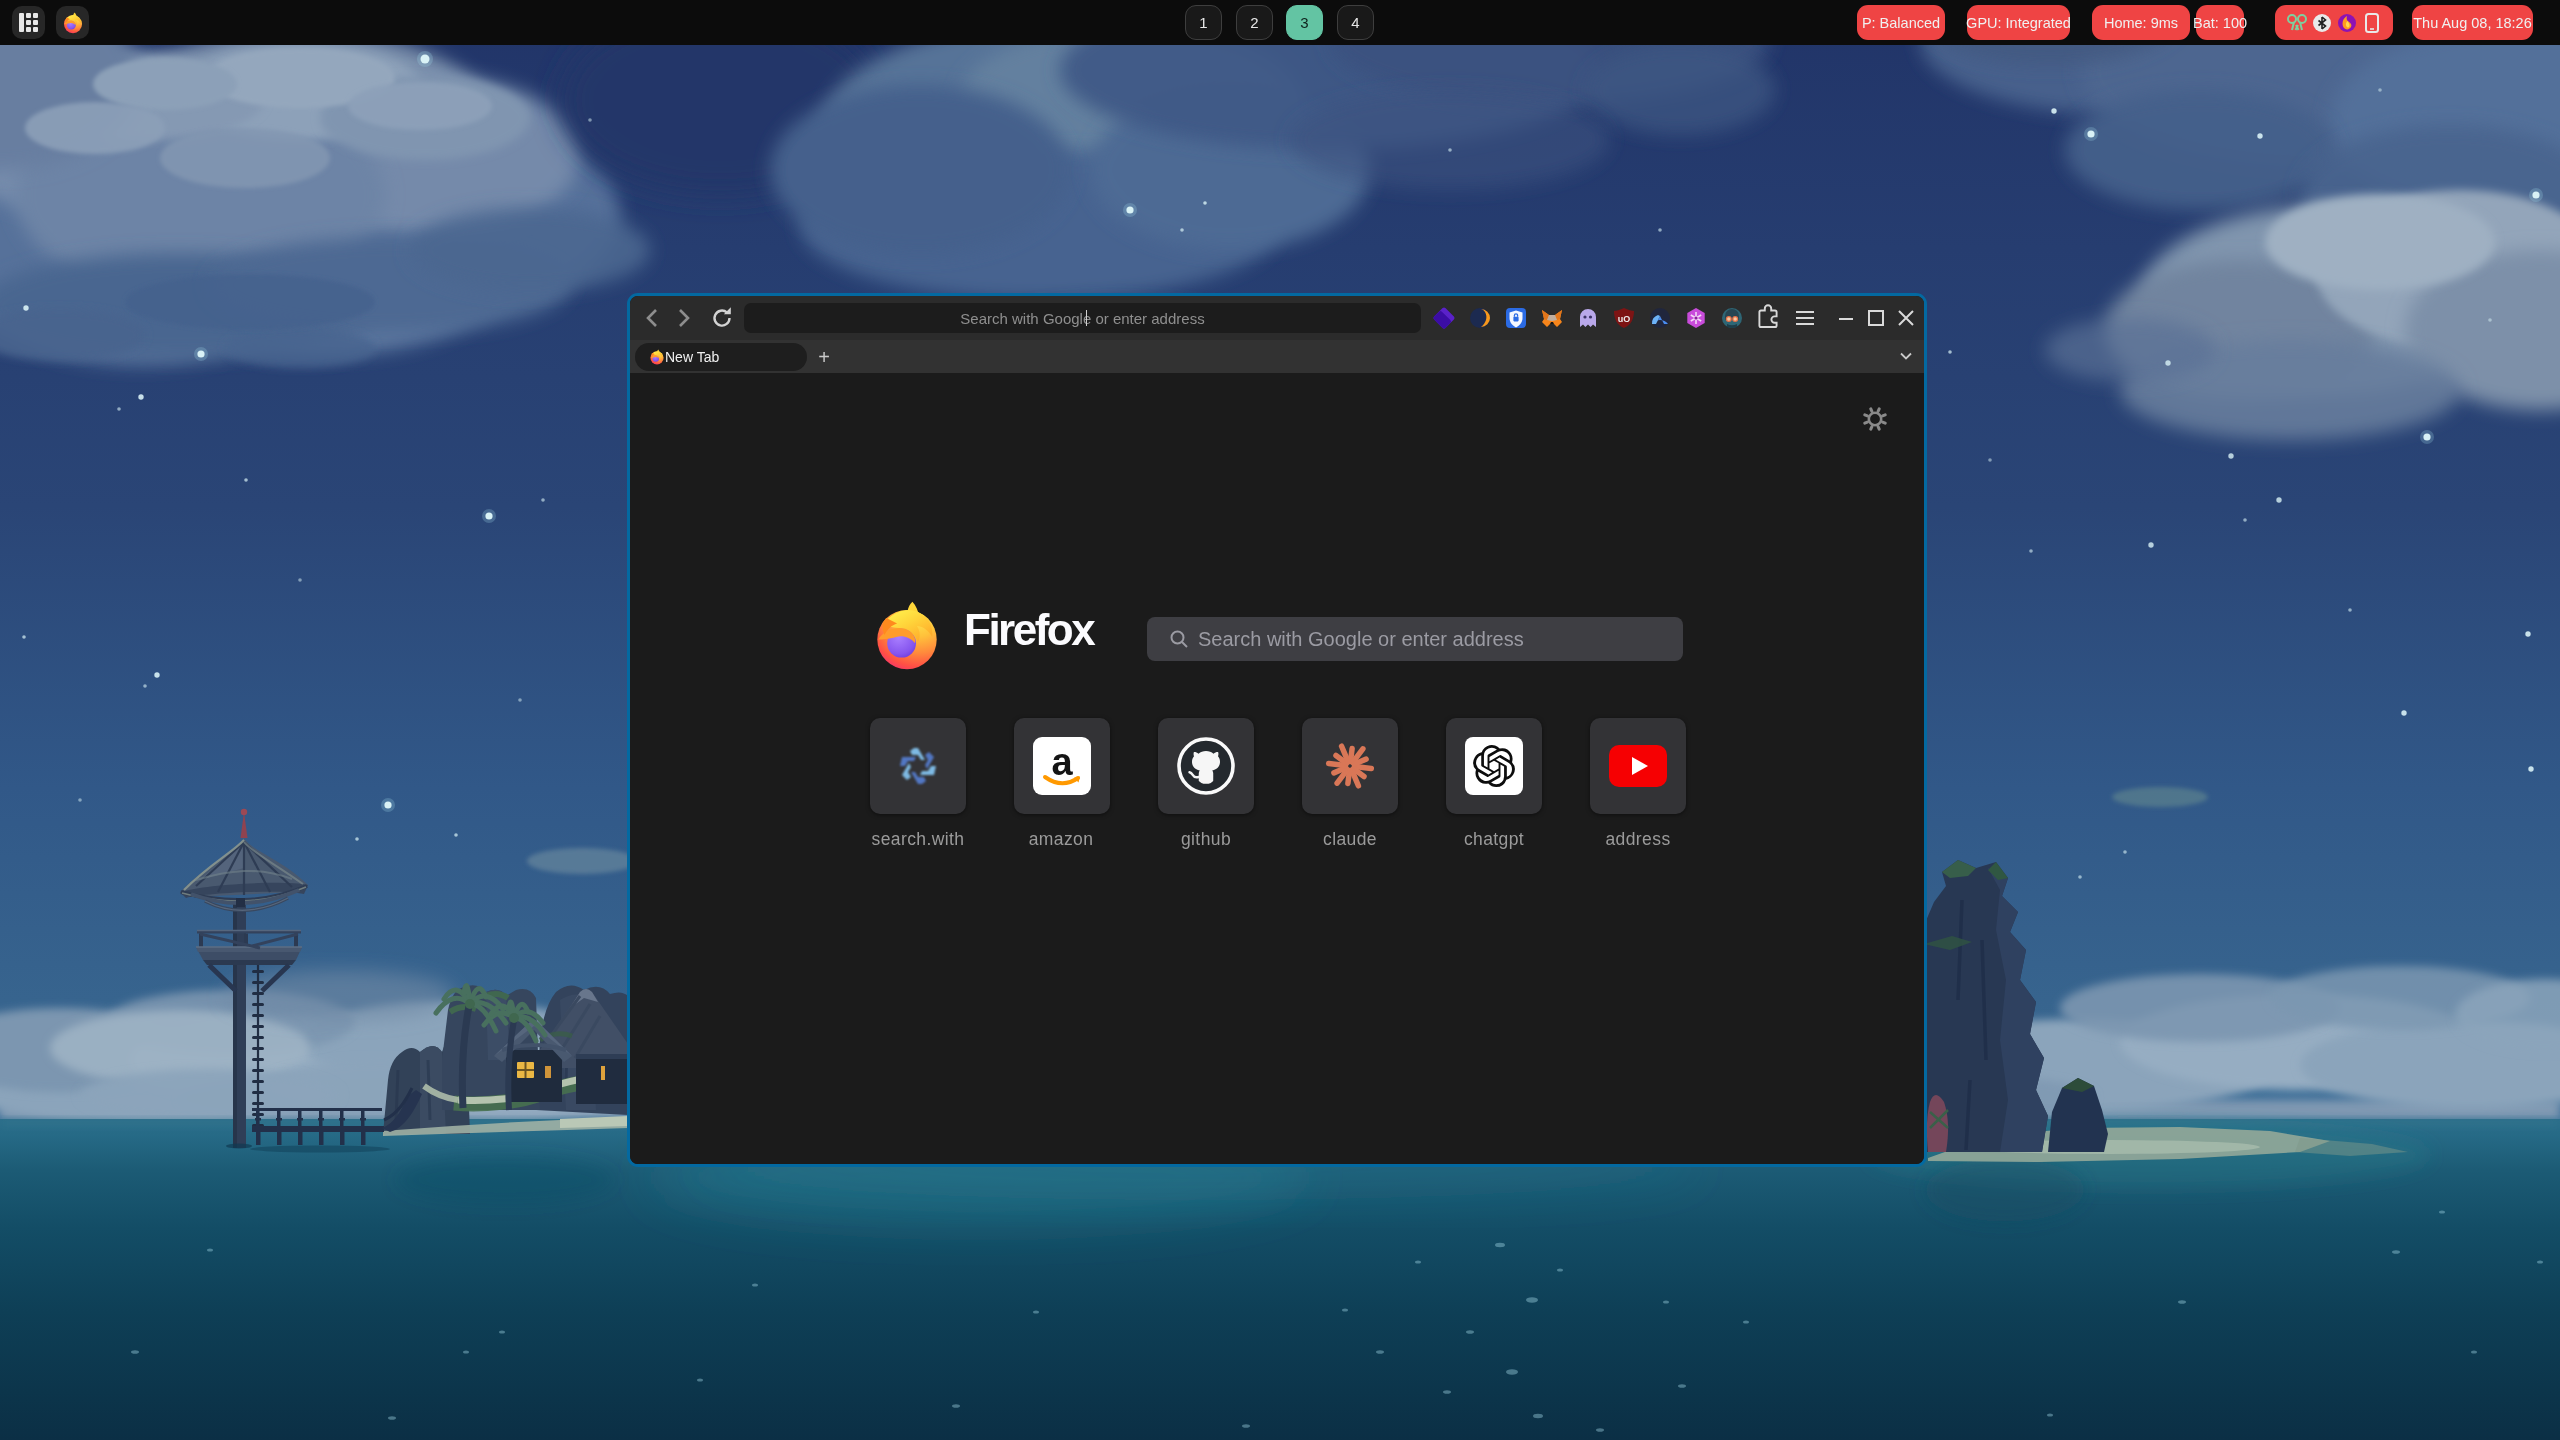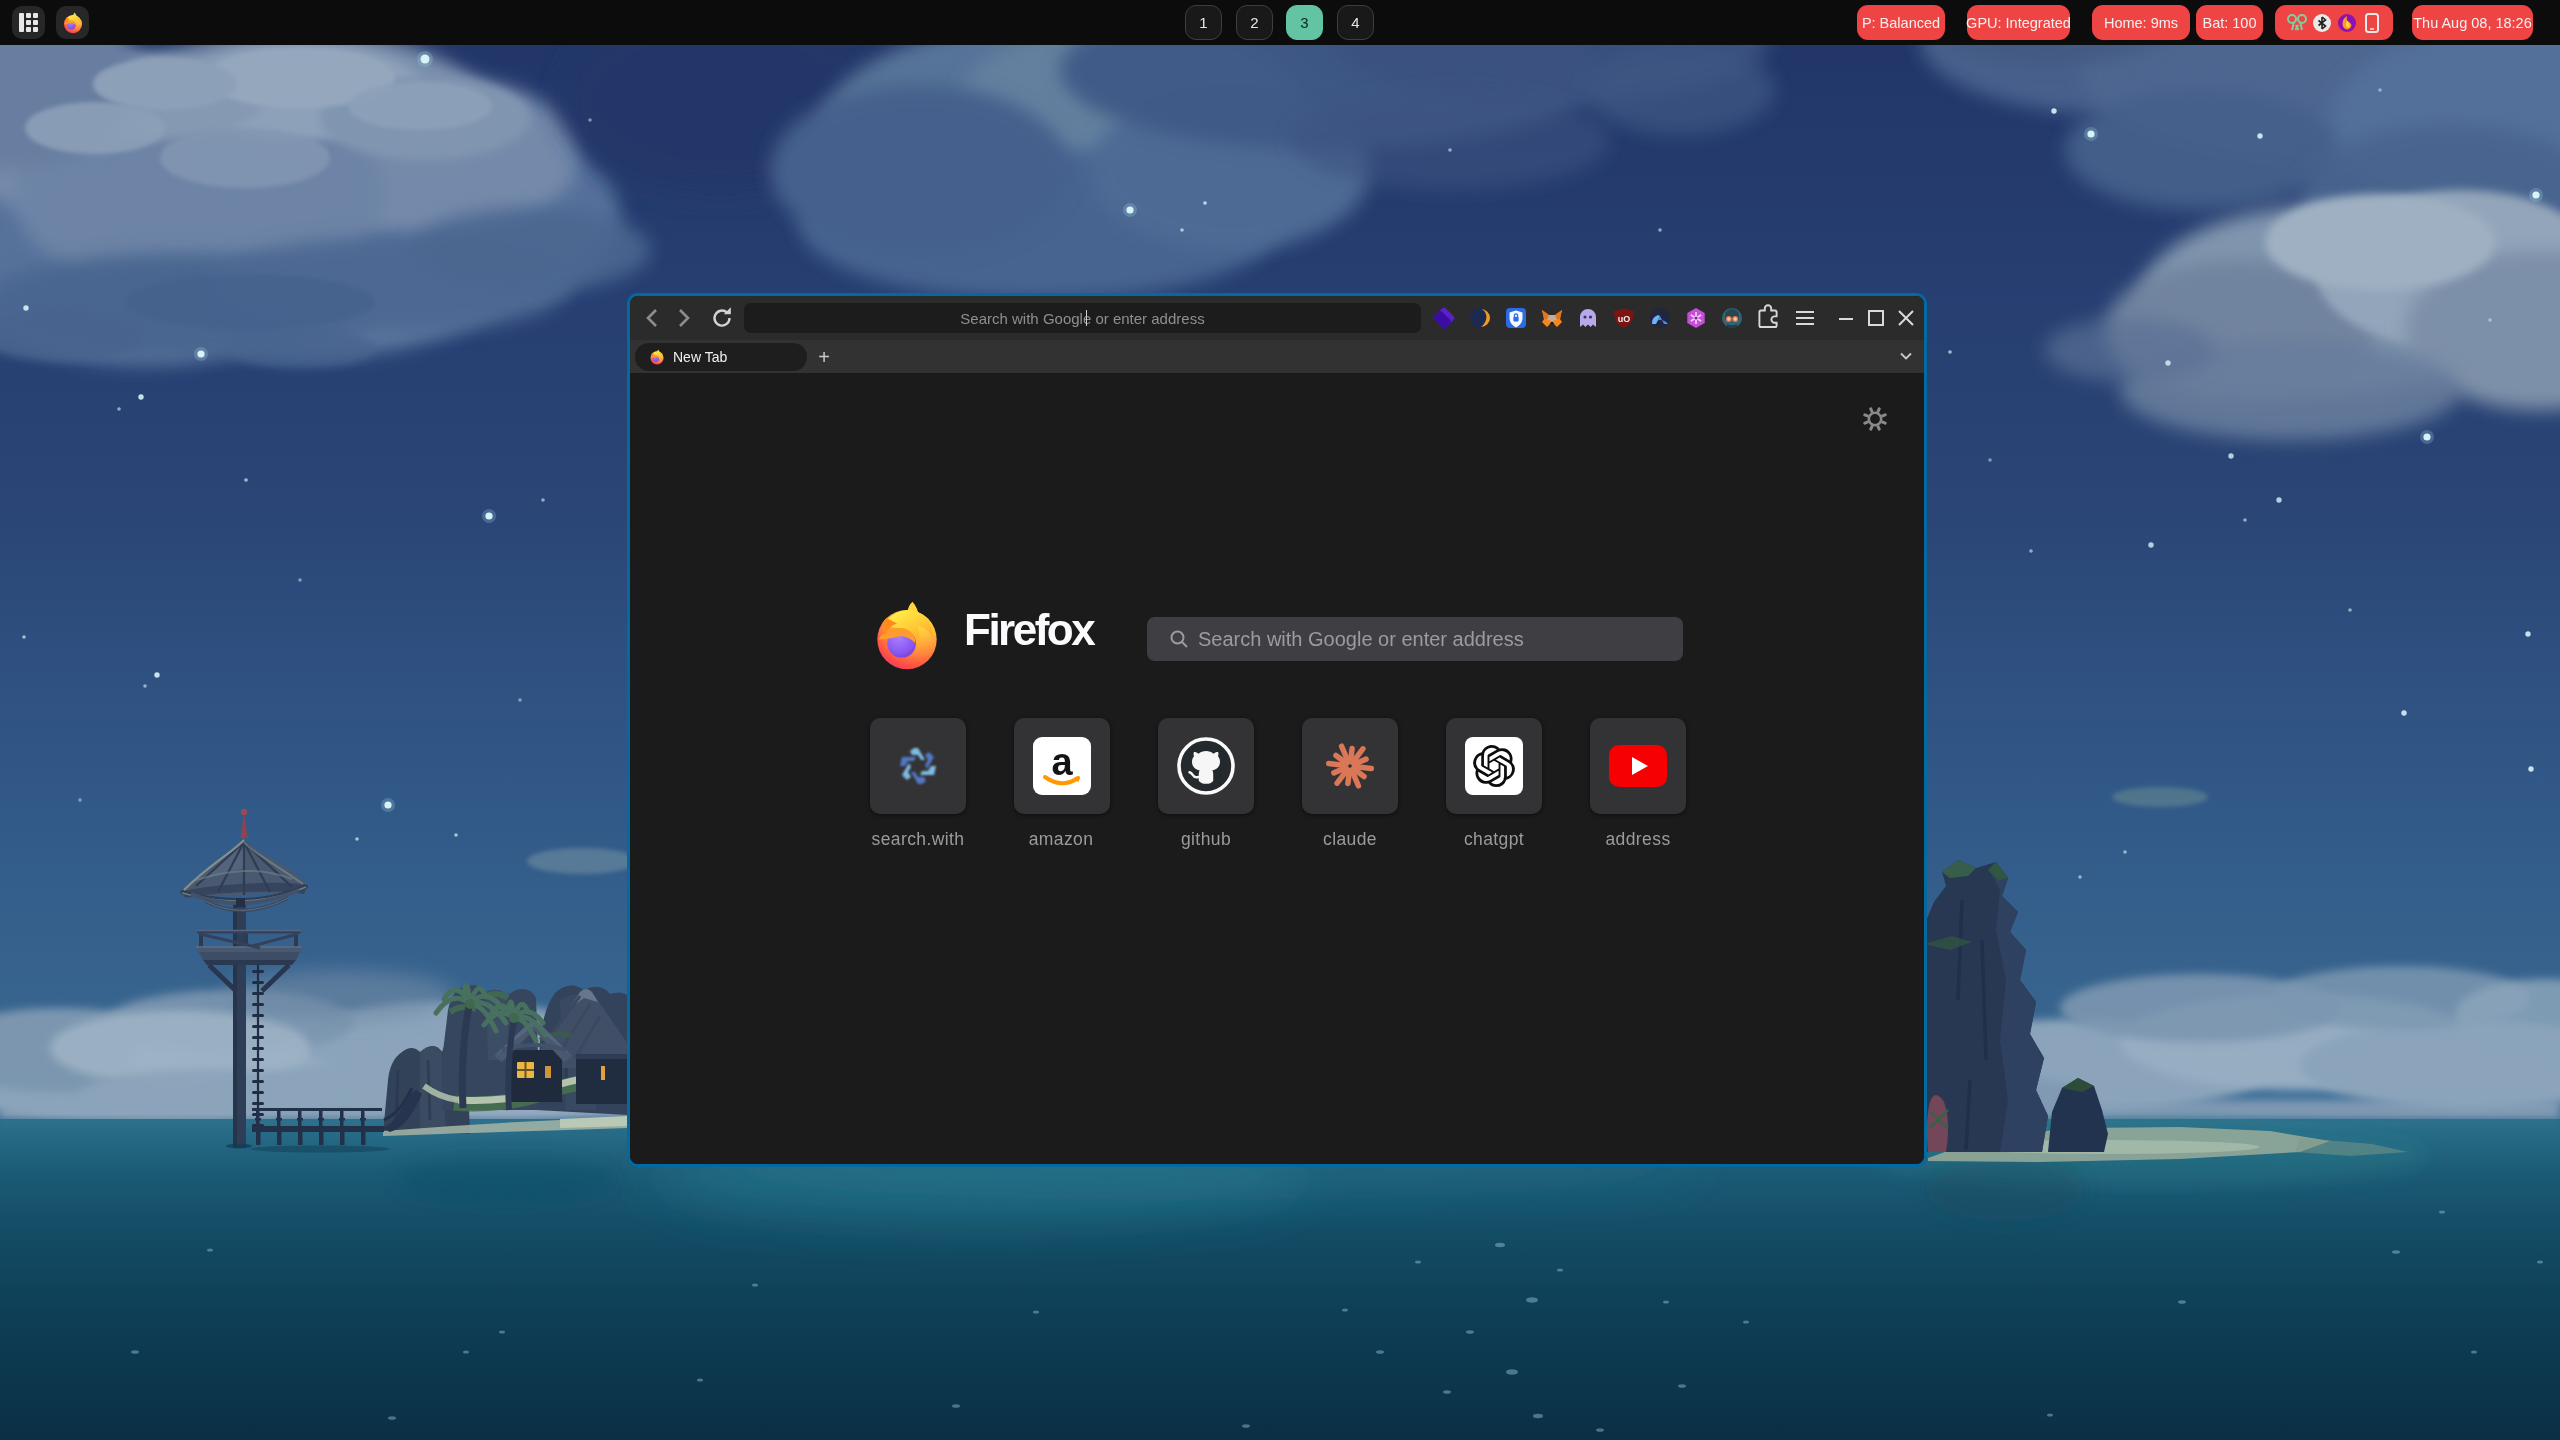--- a/index.html
+++ b/index.html
@@ -425,21 +425,21 @@
         <use href="#fflogo"></use>
       </svg>
     </div>
     <div class="ws" style="left:1185px">1</div>
     <div class="ws" style="left:1236px">2</div>
     <div class="ws act" style="left:1286px">3</div>
     <div class="ws" style="left:1337px">4</div>
     <div class="pill" style="left:1857px;width:88px">P: Balanced</div>
     <div class="pill" style="left:1967px;width:103px">GPU: Integrated</div>
     <div class="pill" style="left:2092px;width:98px">Home: 9ms</div>
-    <div class="pill" style="left:2196px;width:67px">Bat: 100</div>
+    <div class="pill" style="left:2196px;width:48px">Bat: 100</div>
     <div class="pill" style="left:2275px;width:118px">
       <svg width="100" height="24" viewBox="0 0 100 24">
  <g stroke="#7ecf9e" stroke-width="2" fill="none">
   <circle cx="8" cy="8" r="4"></circle>
           <circle cx="18" cy="8" r="4"></circle>
   <path d="M10 11 L8 19 M16 11 L18 19 M12 14 L14.5 19 M14 14 L11.5 19"></path>
  </g>
  <g transform="translate(38,12)">
           <circle r="9" fill="#e9e9e9"></circle>
   <path d="M0 -6 L0 6 M0 -6 L3.5 -3 L-3.5 2.5 M0 6 L3.5 3 L-3.5 -2.5" stroke="#202020" stroke-width="1.6" fill="none"></path>
@@ -533,21 +533,21 @@
         <g transform="translate(1276,22)">
           <path d="M-7 -7 L7 7 M7 -7 L-7 7" stroke="#dadada" stroke-width="2"></path>
         </g>
       </svg>
  </div>
  <div id="tabbar">
       <div id="tab">
         <svg style="margin-left:14px" width="16" height="16" viewBox="0 0 80 80">
           <use href="#fflogo"></use>
         </svg>
-        <span style="margin-left:8px">New Tab</span>
+        <span style="">New Tab</span>
       </div>
       <div style="position:absolute;left:180px;top:3px;width:28px;height:28px;color:#c9c9c9;font-size:20px;display:flex;align-items:center;justify-content:center;">+</div>
       <svg style="position:absolute;right:10px;top:8px" width="16" height="16" viewBox="0 0 16 16">
         <path d="M3 5.5 L8 10.5 L13 5.5" stroke="#c9c9c9" stroke-width="1.8" fill="none"></path>
       </svg>
     </div>
  <div id="content">
   <svg class="icon" style="left:1233px;top:34px;width:24px;height:24px" viewBox="0 0 24 24">
         <g stroke="#898989" stroke-width="3" fill="none" stroke-linecap="round">
           <path d="M19.6 15.1 L22.2 16.2"></path>

